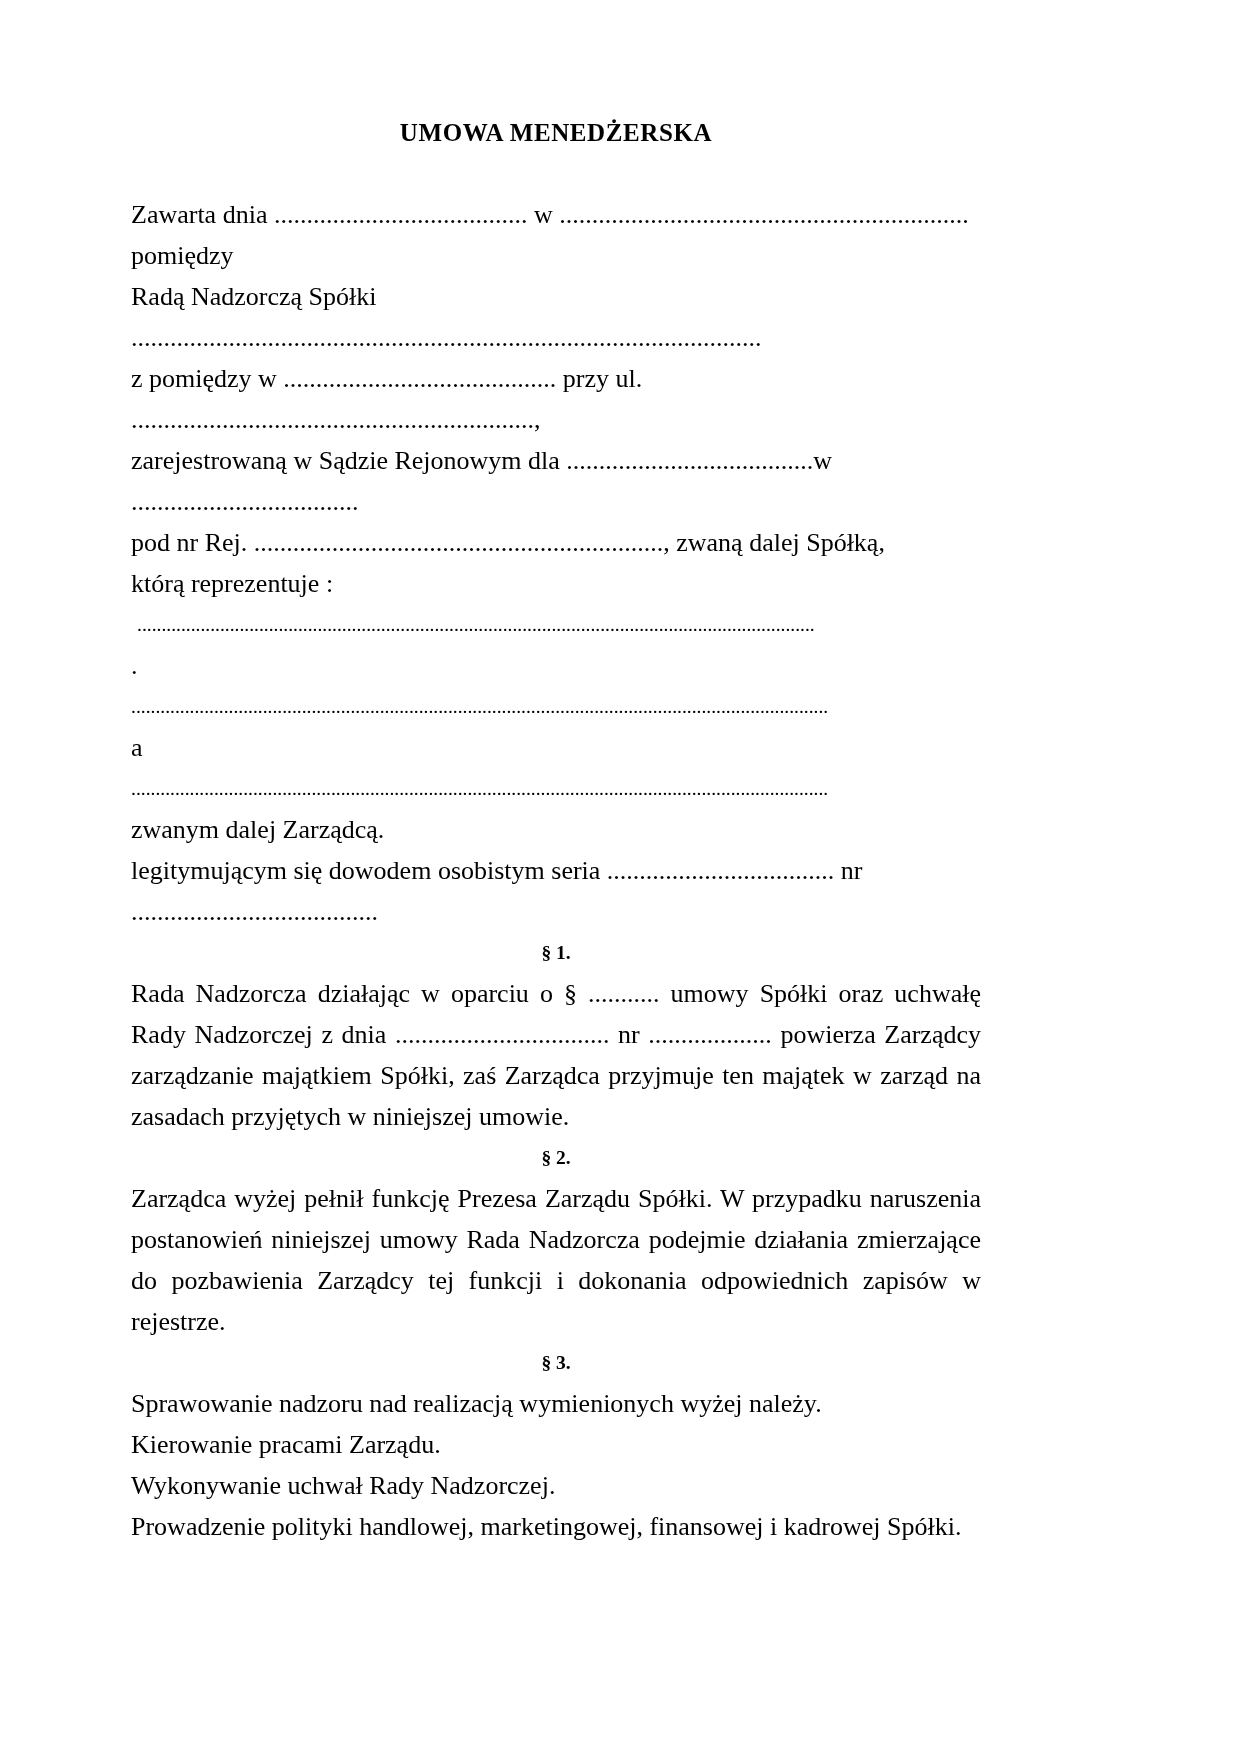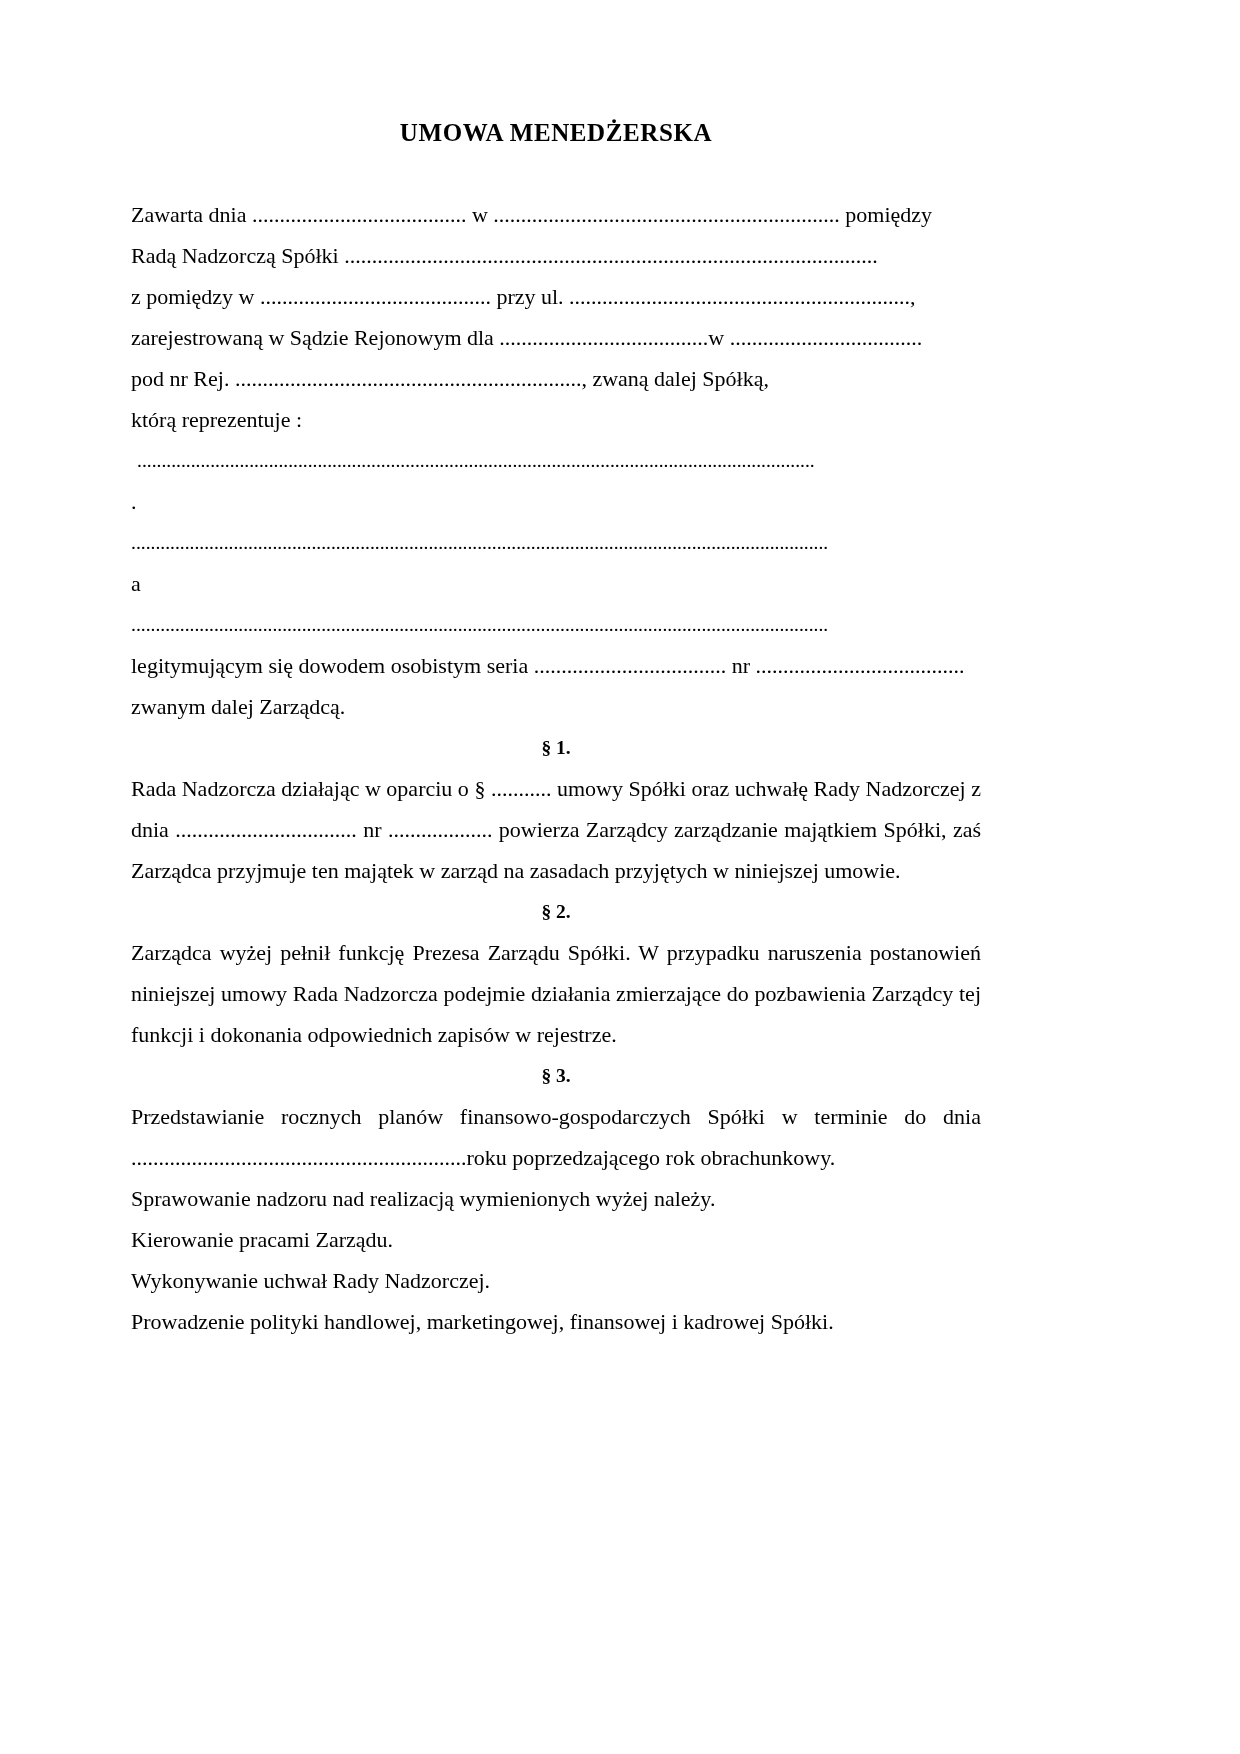--- a/index.html
+++ b/index.html
@@ -30,21 +30,21 @@
   }
   .doc-title {
     text-align: center;
     font-size: 25px;
     font-weight: bold;
     letter-spacing: 0.6px;
     margin: 0 0 46px 0;
     line-height: 1.2;
   }
   .para {
-    font-size: 22px;
+    font-size: 26px;
     line-height: 41px;
     margin: 0;
     text-align: left;
     white-space: pre-wrap;
     word-break: break-word;
   }
   .para.justify {
     text-align: justify;
     text-justify: inter-word;
   }
@@ -83,37 +83,36 @@
       <p class="para">Radą Nadzorczą Spółki .................................................................................................</p>
       <p class="para">z pomiędzy w .......................................... przy ul. ..............................................................,</p>
       <p class="para">zarejestrowaną w Sądzie Rejonowym dla ......................................w ...................................</p>
       <p class="para">pod nr Rej. ..............................................................., zwaną dalej Spółką,</p>
       <p class="para">którą reprezentuje :</p>
       <p class="para dots-only lead-indent"> ...........................................................................................................................................</p>
       <p class="para">.</p>
       <p class="para dots-only">...............................................................................................................................................</p>
       <p class="para">a</p>
       <p class="para dots-only">...............................................................................................................................................</p>
+      <p class="para">zwanym dalej Zarządcą.</p>
       <p class="para">legitymującym się dowodem osobistym seria ................................... nr ......................................</p>
-      <p class="para">zwanym dalej Zarządcą.</p>
     </div>
 
     <div class="block">
       <p class="section-head">§ 1.</p>
       <p class="para justify">Rada Nadzorcza działając w oparciu o § ........... umowy Spółki oraz uchwałę Rady Nadzorczej z dnia ................................. nr ................... powierza Zarządcy zarządzanie majątkiem Spółki, zaś Zarządca przyjmuje ten majątek w zarząd na zasadach przyjętych w niniejszej umowie.</p>
     </div>
 
     <div class="block">
       <p class="section-head">§ 2.</p>
       <p class="para justify">Zarządca wyżej pełnił funkcję Prezesa Zarządu Spółki. W przypadku naruszenia postanowień niniejszej umowy Rada Nadzorcza podejmie działania zmierzające do pozbawienia Zarządcy tej funkcji i dokonania odpowiednich zapisów w rejestrze.</p>
     </div>
 
     <div class="block">
       <p class="section-head">§ 3.</p>
-      <p class="para justify-last">Przedstawianie rocznych planów finansowo-gospodarczych Spółki w terminie do dnia .............................................................roku poprzedzającego rok obrachunkowy.</p>
       <p class="para">Sprawowanie nadzoru nad realizacją wymienionych wyżej należy.</p>
       <p class="para">Kierowanie pracami Zarządu.</p>
       <p class="para">Wykonywanie uchwał Rady Nadzorczej.</p>
       <p class="para">Prowadzenie polityki handlowej, marketingowej, finansowej i kadrowej Spółki.</p>
     </div>
 
   </div>
 </div>
 
 </body></html>

